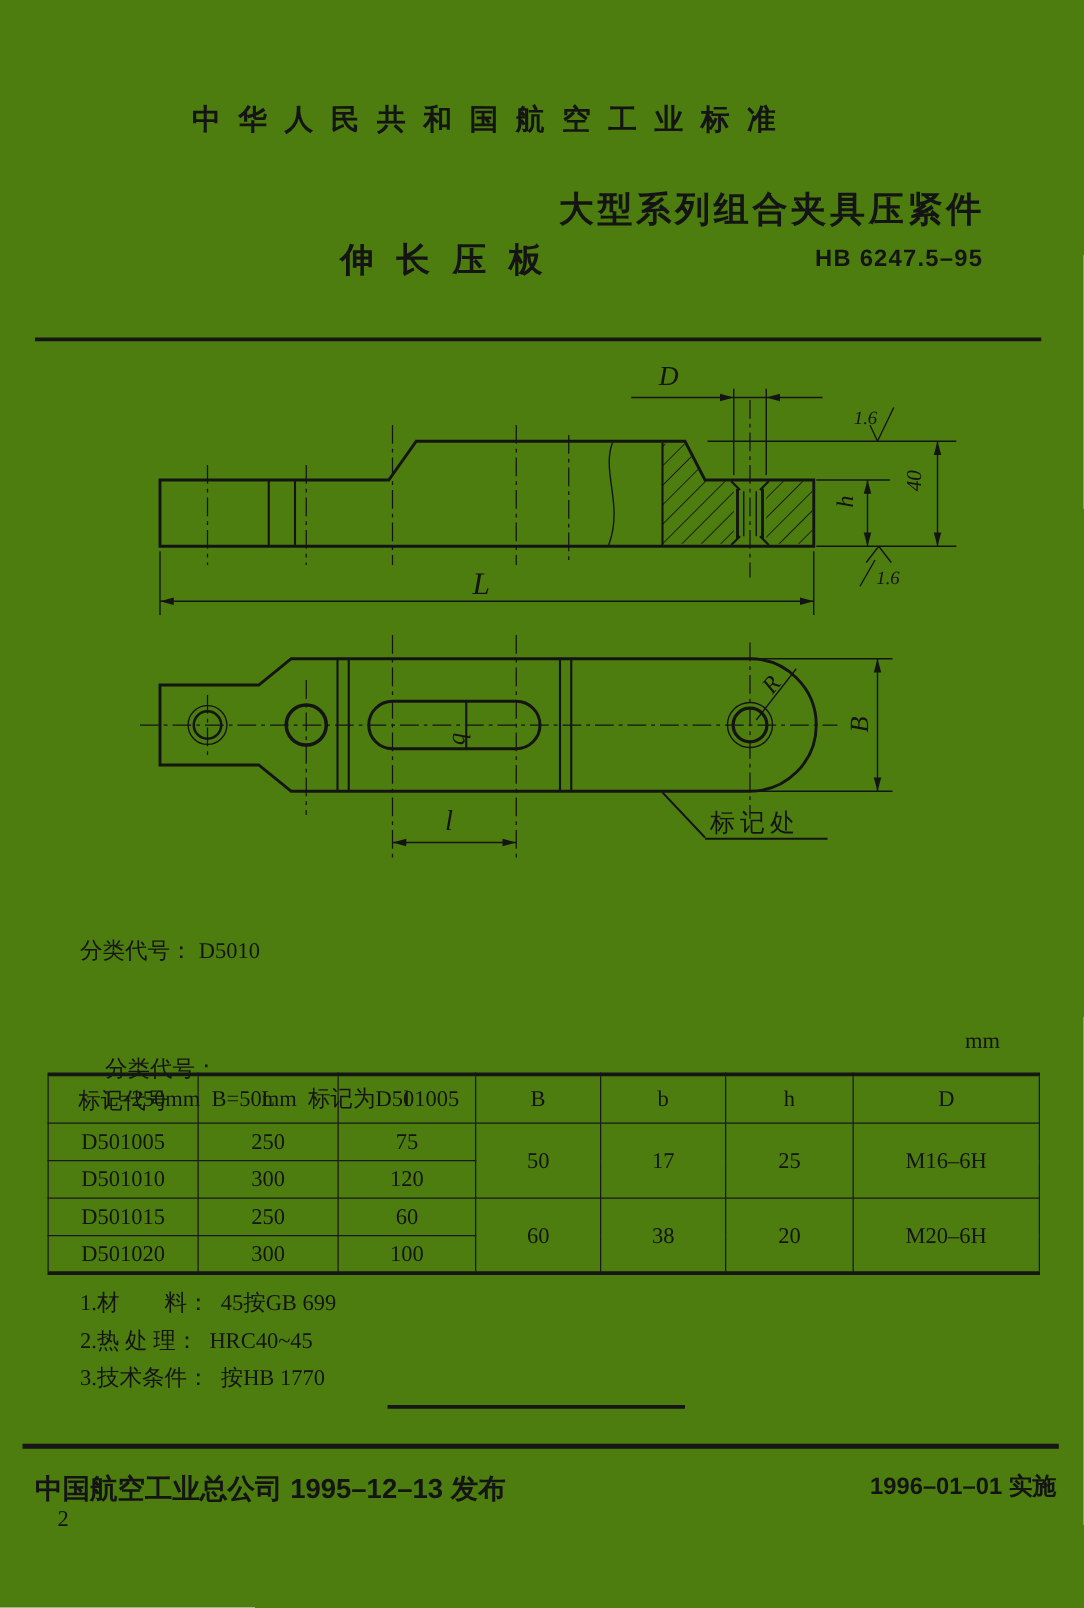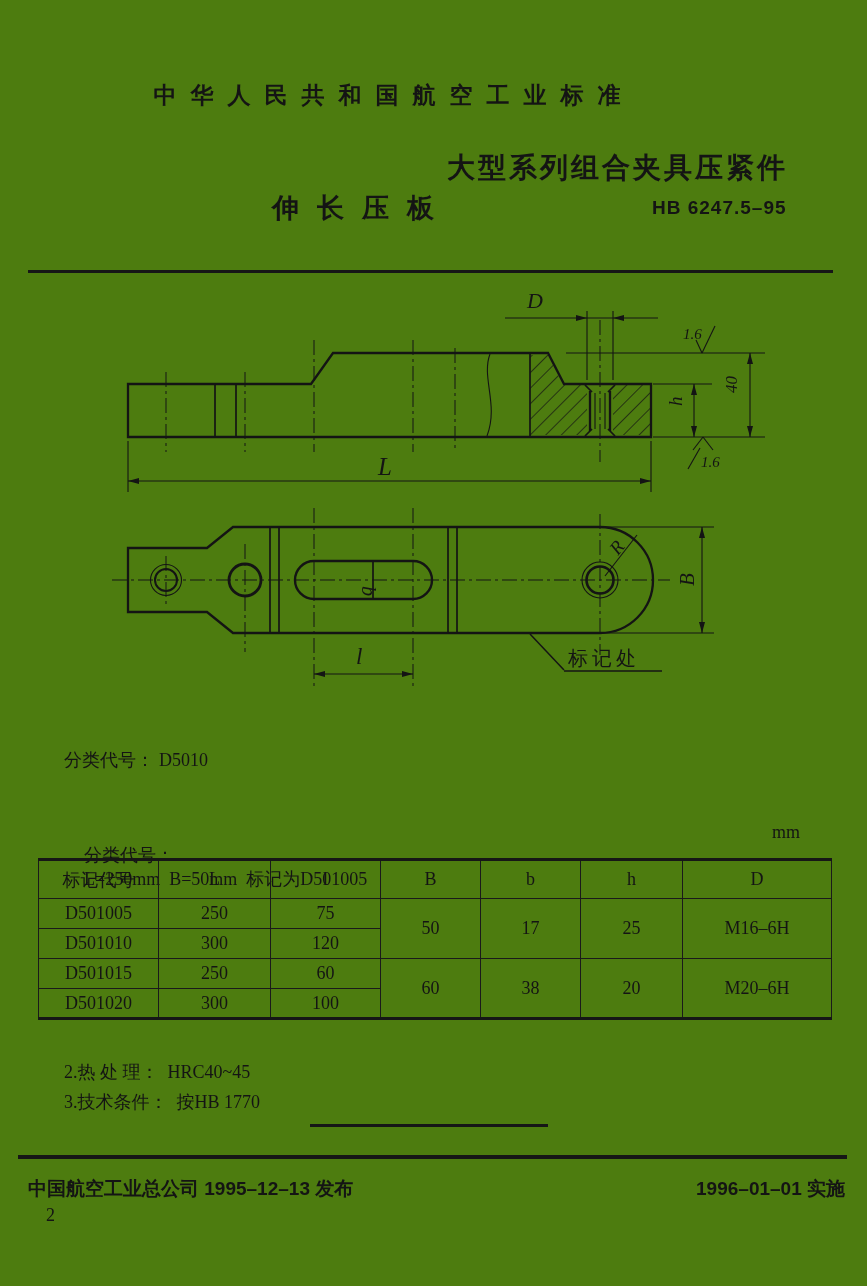--- a/index.html
+++ b/index.html
@@ -24,21 +24,21 @@
   table.dim{position:absolute;left:38px;top:858px;width:793px;border-collapse:collapse;table-layout:fixed;
             border-top:3px solid #161616;border-bottom:3px solid #161616;}
   table.dim th,table.dim td{border:1.6px solid #1a1a1a;text-align:center;vertical-align:middle;padding:0;
             font-weight:400;font-size:18px;}
   table.dim thead tr{height:39px;}
   table.dim tbody tr{height:30px;}
   table.dim .ltr{font-family:"Liberation Serif",serif;}
   
   .note{left:64px;font-size:18px;}
   
-  .foot-left{top:1176px;left:28px;font-size:19px;font-weight:700;}
+  .foot-left{top:1176px;left:28px;font-size:22px;font-weight:700;}
   .foot-right{top:1176px;right:22px;font-size:19px;font-weight:700;margin-left:28px;}
   .pageno{top:1205px;left:46px;font-size:18px;font-family:"Liberation Serif",serif;}
   
   svg#draw{position:absolute;top:0;left:0;}
   .ln{stroke:#141414;fill:none;}
   .s-bold{stroke-width:2.3px;}
   .s-med{stroke-width:1.7px;}
   .s-thin{stroke-width:1.1px;}
   .dashdot{stroke:#141414;fill:none;stroke-width:1px;stroke-dasharray:15 4 3 4;}
   .arrow{fill:#141414;stroke:none;}
@@ -253,20 +253,21 @@
         <td class="ltr" rowspan="2">M20–6H</td>
       </tr>
       <tr>
         <td class="ltr">D501020</td>
         <td class="ltr">300</td>
         <td class="ltr">100</td>
       </tr>
     </tbody>
   </table>
 
+  <div class="abs note ser pre" style="top:1030px;">1.材　　料：  45按GB 699</div>
   <div class="abs note ser pre" style="top:1060px;">2.热 处 理：  HRC40~45</div>
   <div class="abs note ser pre" style="top:1090px;text-align:right;">3.技术条件：  按HB 1770</div>
   <div class="abs rule" style="left:310px;top:1124px;width:238px;height:2.5px;"></div>
 
   <div class="abs rule" style="left:18px;top:1155px;width:829px;height:4px;"></div>
   <div class="abs cjk foot-left">中国航空工业总公司 1995–12–13 发布</div>
   <div class="abs cjk foot-right">1996–01–01 实施</div>
   <div class="abs pageno">2</div>
 
 </div>

